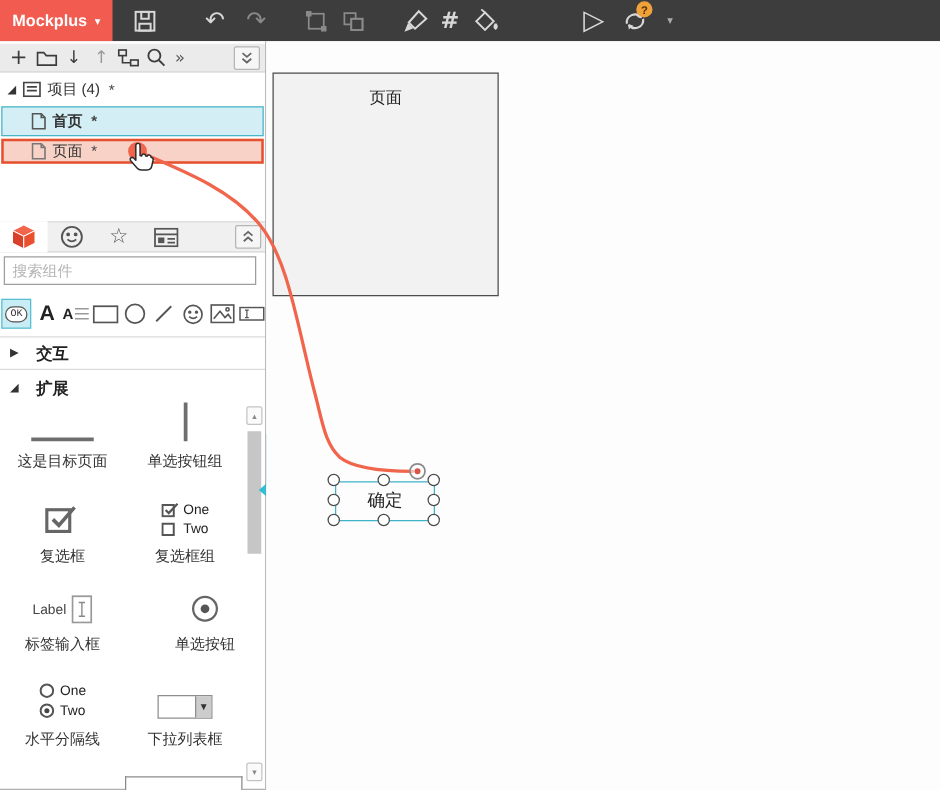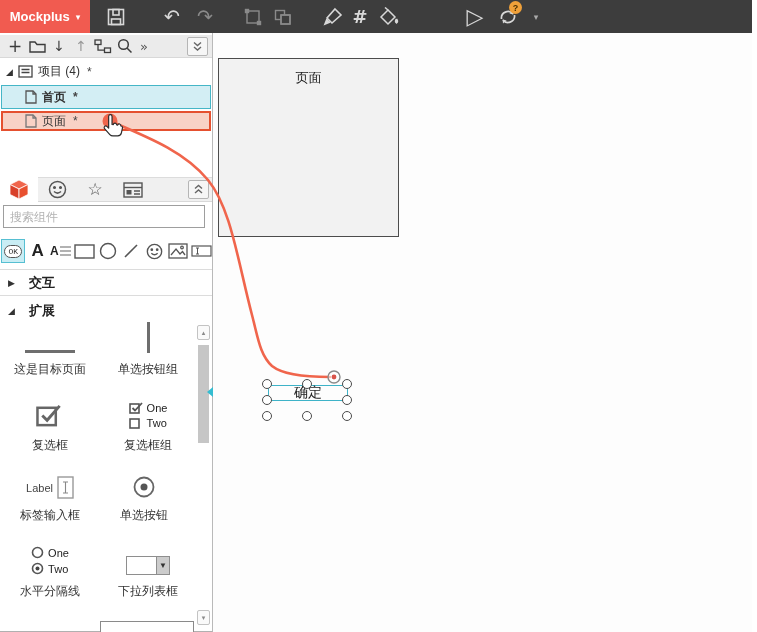--- a/index.html
+++ b/index.html
@@ -70,21 +70,21 @@
   #sb-thumb{left:198px;top:345px;width:11px;height:98px;background:#c6c6c6;cursor:pointer;}
   
   #edge-strip{left:213px;top:347px;width:4px;height:42px;background:#35bdd1;}
   #edge-arrow{left:207px;top:387px;width:0;height:0;border-top:5px solid transparent;border-bottom:5px solid transparent;
               border-right:6px solid #35bdd1;}
   
   #canvas{left:213px;top:33px;width:539px;height:599px;background:#fdfdfd;}
   #page-frame{left:218px;top:58px;width:181px;height:179px;background:#f2f2f2;border:1.5px solid #4c4c4c;box-sizing:border-box;}
   #frame-title{position:absolute;left:0;top:10px;width:100%;text-align:center;font-size:13px;color:#222;}
   #frame-text{position:absolute;left:0;top:92px;width:100%;text-align:center;font-size:21px;color:#222;letter-spacing:1px;}
-  #ok-button{left:268px;top:385px;width:80px;height:16px;border:1.5px solid #3eb3c8;box-sizing:border-box;
+  #ok-button{left:268px;top:385px;width:80px;height:32px;border:1.5px solid #3eb3c8;box-sizing:border-box;
              display:flex;align-items:center;justify-content:center;font-size:14px;color:#222;cursor:pointer;background:transparent;}
   .handle{position:absolute;width:8px;height:8px;border:1.5px solid #4a4a4a;background:#fff;border-radius:50%;
           box-sizing:content-box;cursor:pointer;z-index:20;}
   
   #overlay{left:0;top:0;width:757px;height:632px;z-index:60;pointer-events:none;}
 </style>
 </head>
 <body>
 
 <div class="abs" id="titlebar">
@@ -362,21 +362,21 @@
 <div class="ccell" style="left:2px;top:476px;height:48px;">
   <div style="display:flex;align-items:center;gap:4px;">
     <span style="font-size:11px;color:#444;">Label</span>
     <svg width="17" height="23" viewBox="0 0 17 23" fill="none" stroke="#999" stroke-width="1.4">
       <rect x="1" y="1" width="15" height="21"></rect>
         <path d="M6 6 h5 M8.5 6 v11 M6 17 h5" stroke="#888" stroke-width="1.1"></path>
     </svg>
   </div>
   <div class="clabel">标签输入框</div>
 </div>
-<div class="ccell" style="left:96px;top:474px;height:50px;">
+<div class="ccell" style="left:116px;top:474px;height:50px;">
   <svg width="24" height="24" viewBox="0 0 24 24" fill="none" stroke="#666">
     <circle cx="12" cy="12" r="9.5" stroke-width="1.8"></circle>
       <circle cx="12" cy="12" r="3.5" fill="#555" stroke="none"></circle>
   </svg>
   <div class="clabel">单选按钮</div>
 </div>
 
 <div class="ccell" style="left:2px;top:548px;height:52px;">
   <div>
     <div class="opt">

